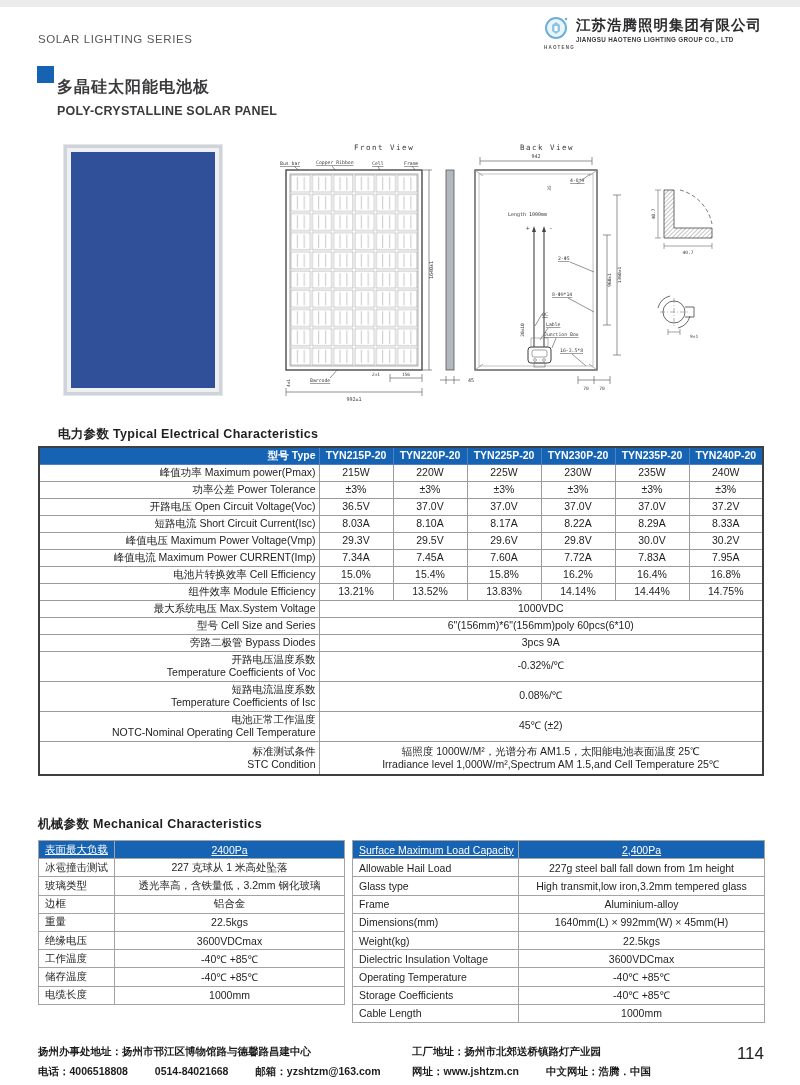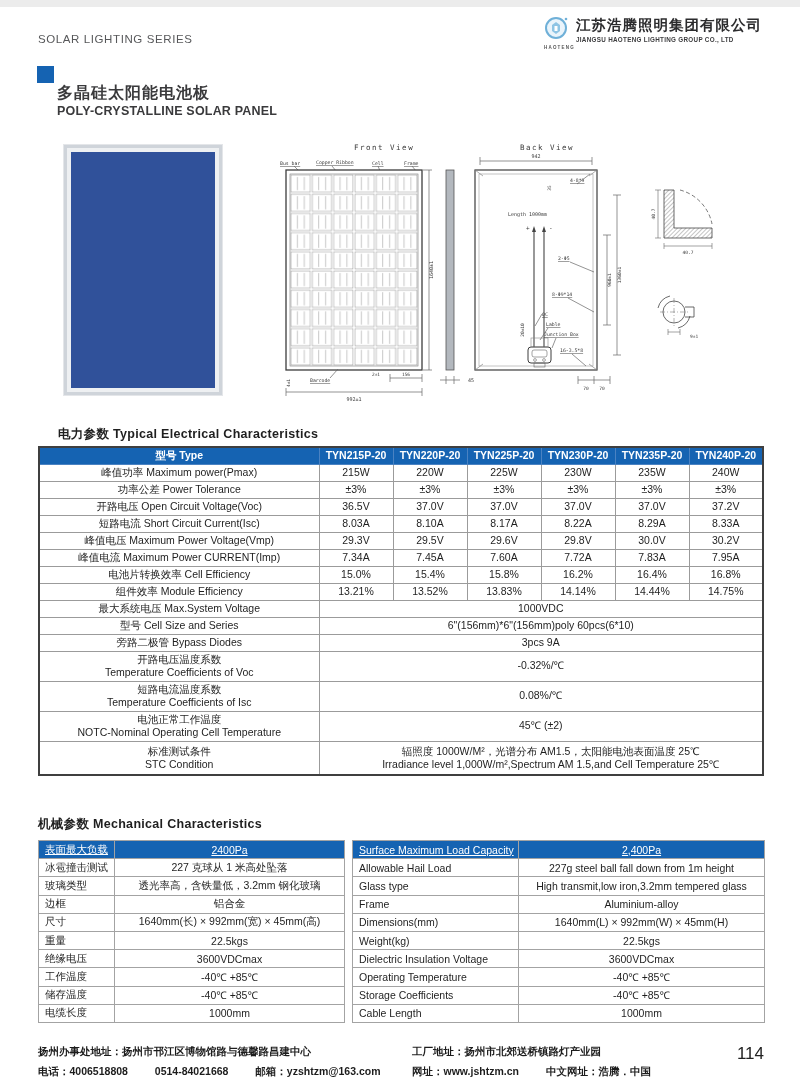--- a/index.html
+++ b/index.html
@@ -10,21 +10,21 @@
   
   .series { position:absolute; left:38px; top:33px; font-size:11.5px; letter-spacing:0.6px; color:#57585a; }
   .brand { position:absolute; right:38px; top:16px; display:flex; align-items:flex-start; gap:6px; }
   .logo { width:26px; text-align:center; }
   .logo-word { font-size:4.5px; font-weight:bold; color:#555; letter-spacing:1.2px; margin-top:1px; }
   .brand-cn { font-size:14.5px; font-weight:bold; color:#2b2b2d; letter-spacing:1px; }
   .brand-en { font-size:6.3px; font-weight:bold; color:#3c3c3e; letter-spacing:0.3px; margin-top:1px; }
 
   
   .title-square { position:absolute; left:37px; top:66px; width:17px; height:17px; background:#1563b2; }
-  .title-cn { position:absolute; left:57px; top:83px; font-size:16px; font-weight:bold; color:#3a3a3c; letter-spacing:1px; }
+  .title-cn { position:absolute; left:57px; top:77px; font-size:16px; font-weight:bold; color:#3a3a3c; letter-spacing:1px; }
   .title-en { position:absolute; left:57px; top:104px; font-size:12.5px; font-weight:bold; color:#3a3a3c; letter-spacing:0.2px; }
 
   
   .panel-photo { position:absolute; left:64px; top:145px; width:158px; height:250px; background:#eef0f2; border:3px solid #cfd4da; box-shadow:0 0 0 1px #e4e6e9; }
   .panel-cells { position:absolute; inset:4px; background-color:#30519a;
     background-image:
       repeating-linear-gradient(to bottom, transparent 0px, transparent 22.2px, #dde2e8 22.2px, #24.2px, #dde2e8 24.2px),
       repeating-linear-gradient(to bottom, transparent 0px, transparent 22.2px, #dde2e8 22.2px, #dde2e8 24.2px),
       repeating-linear-gradient(to right, transparent 0px, transparent 22.3px, #dde2e8 22.3px, #dde2e8 24.3px),
       repeating-linear-gradient(to right, rgba(120,160,220,0) 0px, rgba(120,160,220,0) 6px, rgba(140,175,225,0.45) 6px, rgba(140,175,225,0.45) 7.2px);
@@ -36,21 +36,21 @@
 
   
   .sec-title { position:absolute; left:38px; font-size:12.5px; font-weight:bold; color:#1f1f1f; letter-spacing:0.3px; }
   .sec-elec { top:426px;padding-left:20px; }
   .sec-mech { top:816px; }
 
   
   table { border-collapse:collapse; table-layout:fixed; }
   .etable { position:absolute; left:38px; top:446px; width:724px; font-size:10.5px; color:#1e1e1e; border:2px solid #3f3f3f; }
   .etable td { border:1px solid #9b9b9b; text-align:center; padding:1px 3px; line-height:1.25; }
-  .etable td.lbl { text-align:center; white-space:pre-line; }
+  .etable td.lbl { text-align:right; white-space:pre-line; }
   .etable td.pre { white-space:pre-line;padding-left:23px; }
   .etable tr.hdr td { background:#1563b2; color:#fff; font-weight:bold; border:1px solid #4a82c2; border-top:1px solid #1563b2; }
   .etable tr.h1 { height:17px; }
   .etable tr.h2 { height:30px; }
   .etable tr.h3 { height:34px; }
 
   
   .mtable { position:absolute; top:840px; font-size:10.5px; color:#1e1e1e; border:1.5px solid #6a6a6a; }
   .mtable td { border:1px solid #a3a3a3; height:18.2px; text-align:center; padding:0 4px; }
   .mtable td.lbl { text-align:left; padding-left:6px; }
@@ -373,24 +373,20 @@
           <td class="lbl">冰雹撞击测试</td>
           <td>227 克球从 1 米高处坠落</td>
         </tr>
     <tr>
           <td class="lbl">玻璃类型</td>
           <td>透光率高，含铁量低，3.2mm 钢化玻璃</td>
         </tr>
     <tr>
           <td class="lbl">边框</td>
           <td>铝合金</td>
-        </tr>
-    <tr>
-          <td class="lbl">尺寸</td>
-          <td>1640mm(长) × 992mm(宽) × 45mm(高)</td>
         </tr>
     <tr>
           <td class="lbl">重量</td>
           <td>22.5kgs</td>
         </tr>
     <tr>
           <td class="lbl">绝缘电压</td>
           <td>3600VDCmax</td>
         </tr>
     <tr>

